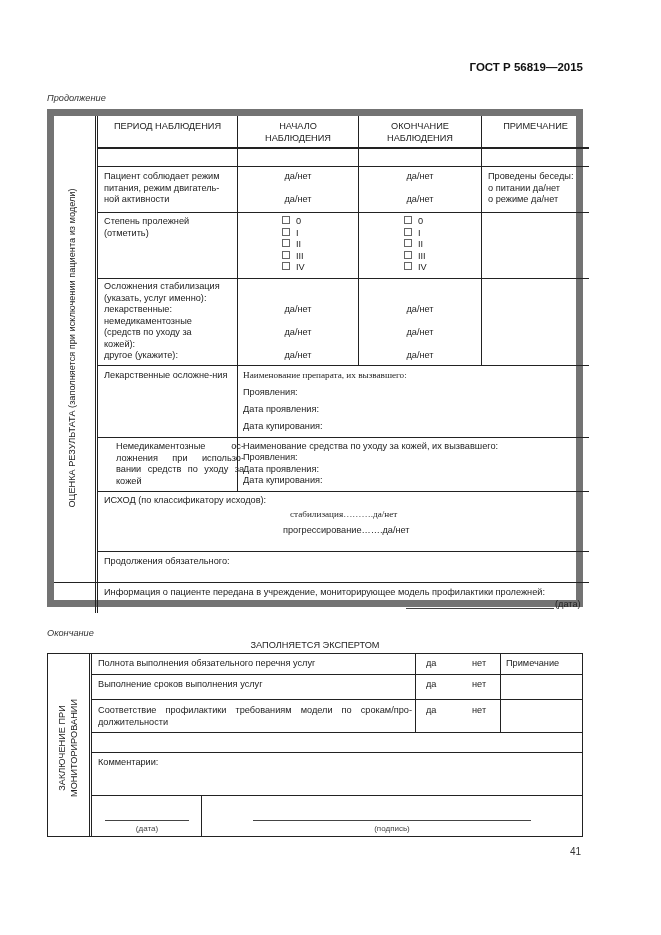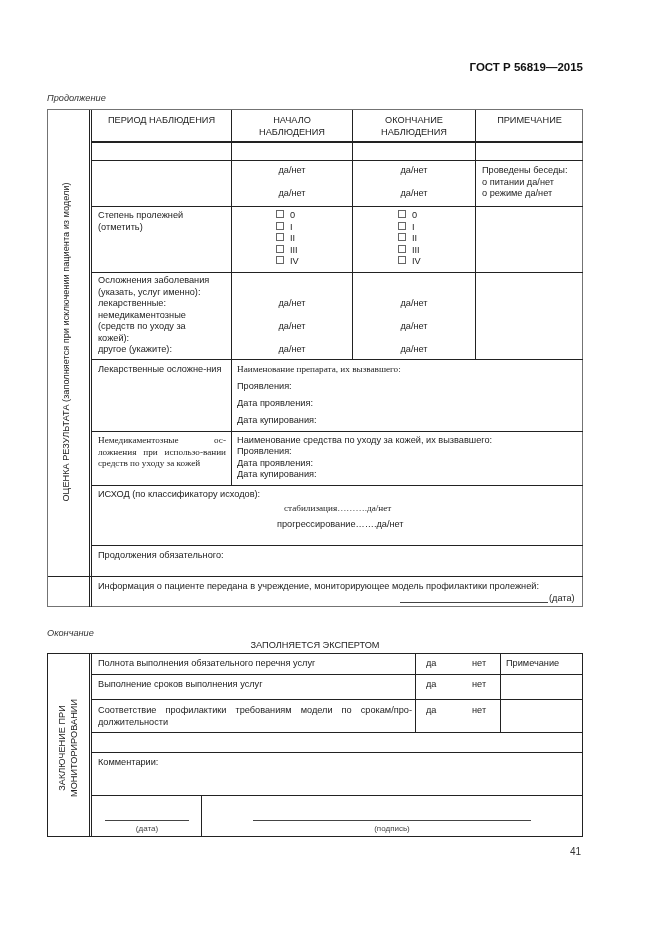--- a/index.html
+++ b/index.html
@@ -3,21 +3,21 @@
 <meta charset="utf-8">
 <style>
   html, body { margin:0; padding:0; background:#fff; }
   body { width:661px; height:935px; position:relative; font-family:"Liberation Sans", sans-serif; color:#222; font-size:9.2px; line-height:11.5px; overflow:hidden; }
   .abs { position:absolute; }
   .hdr { right:78px; top:62px; font-weight:bold; font-size:11.5px; color:#111; }
   .ital { font-style:italic; font-size:9.2px; color:#333; }
   .pagenum { right:80px; top:846px; font-size:10px; color:#333; }
 
   
-  .t1 { left:47px; top:109px; width:536px; height:498px; border:1px solid #737373; box-sizing:border-box; }
+  .t1 { left:47px; top:109px; width:536px; height:498px; border:7px solid #737373; box-sizing:border-box; }
   .vl { position:absolute; background:#222; width:1px; }
   .hl { position:absolute; background:#222; height:1px; }
   .txt { position:absolute; }
   .c { text-align:center; }
   .vert { position:absolute; transform:rotate(-90deg); transform-origin:center center; white-space:nowrap; text-align:center; }
   .cb { display:inline-block; width:6px; height:6px; border:1px solid #666; margin-right:6px; vertical-align:0px; }
   .just { text-align:justify; }
   .sigline { position:absolute; height:1px; background:#444; }
   .small { font-size:8px; color:#444; }
 </style>
@@ -48,20 +48,21 @@
 
   <div class="vert" style="left:-175px; top:225px; width:390px; height:14px;">ОЦЕНКА РЕЗУЛЬТАТА (заполняется при исключении пациента из модели)</div>
 
   <div class="txt c" style="left:44px; top:5px; width:139px;">ПЕРИОД НАБЛЮДЕНИЯ</div>
   <div class="txt c" style="left:184px; top:5px; width:120px; white-space:pre-line;">НАЧАЛО
 НАБЛЮДЕНИЯ</div>
   <div class="txt c" style="left:305px; top:5px; width:122px; white-space:pre-line;">ОКОНЧАНИЕ
 НАБЛЮДЕНИЯ</div>
   <div class="txt c" style="left:428px; top:5px; width:107px;">ПРИМЕЧАНИЕ</div>
 
+  <div class="txt" style="left:50px; top:55px; width:130px;">Пациент соблюдает режим питания, режим двигатель-ной активности</div>
   <div class="txt c" style="left:184px; top:55px; width:120px;">да/нет</div>
   <div class="txt c" style="left:184px; top:78px; width:120px;">да/нет</div>
   <div class="txt c" style="left:305px; top:55px; width:122px;">да/нет</div>
   <div class="txt c" style="left:305px; top:78px; width:122px;">да/нет</div>
   <div class="txt" style="left:434px; top:55px; width:100px;">Проведены беседы:</div>
   <div class="txt" style="left:434px; top:67px; width:100px;">о питании да/нет</div>
   <div class="txt" style="left:434px; top:78px; width:100px;">о режиме да/нет</div>
 
   <div class="txt" style="left:50px; top:100px; width:130px;">Степень пролежней (отметить)</div>
   <div class="txt" style="left:228px; top:100px;">
@@ -73,42 +74,42 @@
   </div>
   <div class="txt" style="left:350px; top:100px;">
     <div><span class="cb"></span><span>0</span></div>
     <div><span class="cb"></span><span>I</span></div>
     <div><span class="cb"></span><span>II</span></div>
     <div><span class="cb"></span><span>III</span></div>
     <div><span class="cb"></span><span>IV</span></div>
   </div>
 
   <div class="txt" style="left:50px; top:165px; width:130px;">
-    <div>Осложнения заболевания</div>
+    <div>Осложнения стабилизация</div>
     <div>(указать, услуг именно):</div>
     <div>лекарственные:</div>
     <div>немедикаментозные</div>
     <div>(средств по уходу за</div>
     <div>кожей):</div>
     <div>другое (укажите):</div>
   </div>
   <div class="txt c" style="left:184px; top:188px; width:120px;">да/нет</div>
   <div class="txt c" style="left:184px; top:211px; width:120px;">да/нет</div>
   <div class="txt c" style="left:184px; top:234px; width:120px;">да/нет</div>
   <div class="txt c" style="left:305px; top:188px; width:122px;">да/нет</div>
   <div class="txt c" style="left:305px; top:211px; width:122px;">да/нет</div>
   <div class="txt c" style="left:305px; top:234px; width:122px;">да/нет</div>
 
   <div class="txt just" style="left:50px; top:254px; width:128px;">Лекарственные осложне-ния</div>
   <div class="txt" style="left:189px; top:254px;font-family:Liberation Serif, serif;">Наименование препарата, их вызвавшего:</div>
   <div class="txt" style="left:189px; top:271px;">Проявления:</div>
   <div class="txt" style="left:189px; top:288px;">Дата проявления:</div>
   <div class="txt" style="left:189px; top:305px;">Дата купирования:</div>
 
-  <div class="txt just" style="left:50px; top:325px; width:128px;font-family:Liberation Serif, serif;">Немедикаментозные ос-ложнения при использо-вании средств по уходу за кожей</div>
+  <div class="txt just" style="left:62px; top:325px; width:128px;">Немедикаментозные ос-ложнения при использо-вании средств по уходу за кожей</div>
   <div class="txt" style="left:189px; top:325px;">Наименование средства по уходу за кожей, их вызвавшего:</div>
   <div class="txt" style="left:189px; top:336px;">Проявления:</div>
   <div class="txt" style="left:189px; top:348px;">Дата проявления:</div>
   <div class="txt" style="left:189px; top:359px;">Дата купирования:</div>
 
   <div class="txt" style="left:50px; top:379px;">ИСХОД (по классификатору исходов):</div>
   <div class="txt" style="left:236px; top:393px;font-family:Liberation Serif, serif;">стабилизация……….да/нет</div>
   <div class="txt" style="left:229px; top:409px;">прогрессирование…….да/нет</div>
 
   <div class="txt" style="left:50px; top:440px;">Продолжения обязательного:</div>

